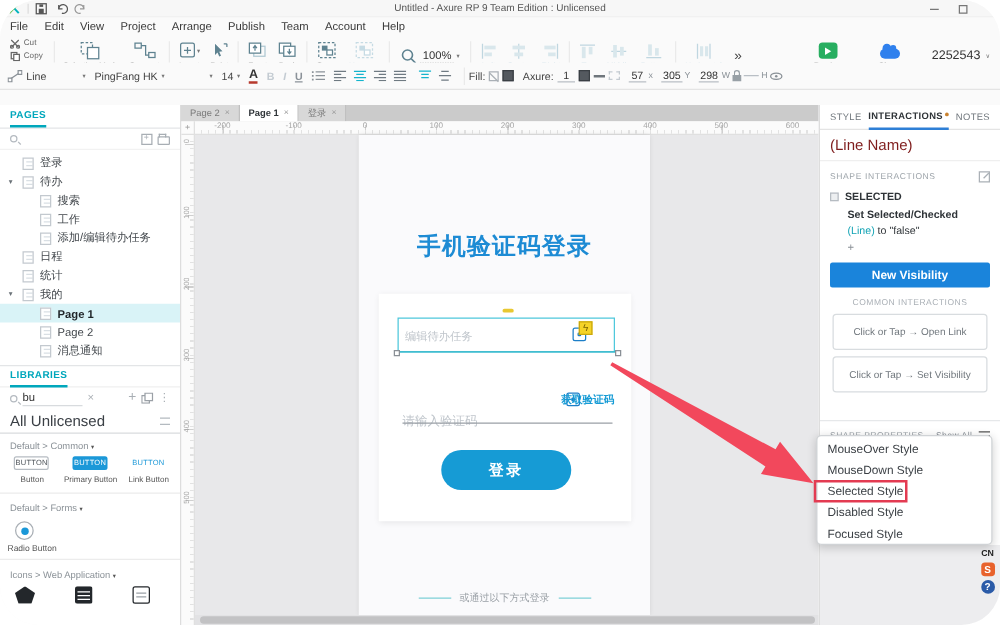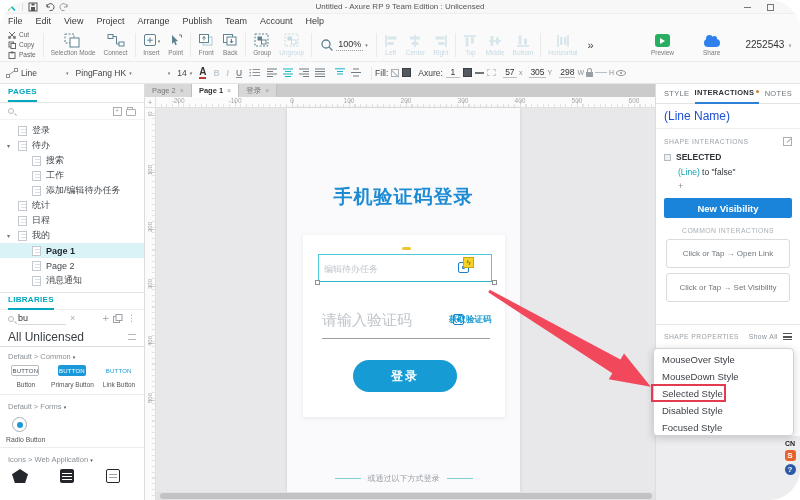--- a/index.html
+++ b/index.html
@@ -32,21 +32,21 @@
   .more{font-size:11px;color:#444;margin:0 6px;}
   .rightgrp{margin-left:auto;display:flex;align-items:center;gap:21px;padding-right:4px;}
   .pvicon{width:15px;height:13px;background:#27AE60;border-radius:3px;display:flex;align-items:center;justify-content:center;}
   .pvicon i{display:block;width:0;height:0;border-left:5px solid #fff;border-top:3.5px solid transparent;border-bottom:3.5px solid transparent;margin-left:1px;}
   .cloud{position:relative;width:16px;height:8px;background:#2F80ED;border-radius:5px;margin-top:5px;}
   .cloud::before{content:"";position:absolute;left:2px;top:-4px;width:7px;height:7px;background:#2F80ED;border-radius:50%;}
   .cloud::after{content:"";position:absolute;left:8px;top:-3px;width:5px;height:5px;background:#2F80ED;border-radius:50%;}
   .account{display:flex;align-items:center;gap:4px;font-size:10px;color:#333;}
 
   
-  .tb2{position:absolute;left:0;top:62px;width:800px;height:22px;background:#FAFAFA;border-bottom:1px solid #E4E4E4;display:flex;align-items:center;padding:0 6px;font-size:8.5px;color:#444;}
+  .tb2{position:absolute;left:0;top:50px;width:800px;height:22px;background:#FAFAFA;border-bottom:1px solid #E4E4E4;display:flex;align-items:center;padding:0 6px;font-size:8.5px;color:#444;}
   .f{display:flex;align-items:center;gap:3px;margin-right:7px;white-space:nowrap;}
   .fieldnum{border-bottom:1px solid #B9BFC5;min-width:14px;text-align:center;font-size:8.5px;color:#333;padding:0 1px;}
   .fieldlbl{font-size:7px;color:#8A9197;}
   .swatch{width:9px;height:9px;background:#54595F;border:1px solid #3A3F44;}
   .chk{width:8px;height:8px;border:1px solid #AAB0B6;position:relative;}
   .chk::after{content:"";position:absolute;left:0;top:0;width:10px;height:1px;background:#AAB0B6;transform:rotate(45deg);transform-origin:0 0;}
   .Abtn{font-size:10px;font-weight:bold;color:#333;border-bottom:2px solid #B73A2E;line-height:1;padding-bottom:0;}
   .tdis{color:#C3CBD2;font-weight:bold;}
   .lock{width:7px;height:5px;background:#98A0A6;position:relative;margin-top:3px;}
   .lock::before{content:"";position:absolute;left:1px;top:-4px;width:3px;height:3px;border:1px solid #98A0A6;border-bottom:none;border-radius:3px 3px 0 0;}
@@ -121,37 +121,37 @@
   .card{position:absolute;left:16px;top:127px;width:202px;height:182px;background:#FFF;box-shadow:0 1px 5px rgba(0,0,0,.08);}
   .input1{position:absolute;left:15px;top:19px;width:174px;height:28px;border:1px solid #4FC8DC;background:#FFF;}
   .input1 .ph{position:absolute;left:5px;top:8px;font-size:9px;color:#BFC5CB;}
   .ibadge{position:absolute;width:11px;height:11px;border:1.5px solid #1D7FC8;border-radius:2px;display:flex;align-items:center;justify-content:center;}
   .ibadge i{width:3px;height:3px;background:#1D7FC8;border-radius:1px;}
   .underline1{position:absolute;left:0;bottom:-1px;width:174px;height:0;border-bottom:1.5px solid #2FB5C9;}
   .handle{position:absolute;width:5px;height:5px;background:#FFF;border:1px solid #8A9096;}
   .bolt{position:absolute;left:160px;top:22px;width:11px;height:11px;background:#F5D327;border:1px solid #C9A80F;display:flex;align-items:center;justify-content:center;font-size:8px;color:#7A6503;line-height:1;}
   .ytick{position:absolute;left:99px;top:12px;width:9px;height:3px;background:#E8C832;border-radius:2px;}
   .row2{position:absolute;left:19px;top:76px;width:168px;height:16px;}
-  .row2 .ph{position:absolute;left:0;top:0;font-size:15px;color:#BFC5CB;}
+  .row2 .ph{position:absolute;left:0;top:19px;font-size:10px;color:#BFC5CB;}
   .getcode{position:absolute;left:146px;top:3px;font-size:8.5px;font-weight:bold;color:#169BD5;white-space:nowrap;}
   .underline2{position:absolute;left:19px;top:103px;width:168px;border-bottom:1px solid #9AA0A6;}
   .loginbtn{position:absolute;left:50px;top:125px;width:104px;height:32px;background:#169BD5;border-radius:16px;display:flex;align-items:center;justify-content:center;font-size:12px;font-weight:bold;color:#FFF;letter-spacing:2px;}
   .altlogin{position:absolute;left:0;top:365px;width:233px;display:flex;align-items:center;justify-content:center;gap:7px;}
   .altlogin .ln{width:26px;height:0;border-top:1px solid #7ED0D6;}
   .altlogin .tx{font-size:8px;color:#9AA0A6;white-space:nowrap;}
   .hscroll{position:absolute;left:11px;bottom:0;width:499px;height:8px;background:#E2E2E4;}
   .hscroll .thumb{position:absolute;left:4px;top:1px;width:492px;height:6px;background:#C2C2C4;border-radius:3px;}
 
   
   .right{position:absolute;left:655px;top:84px;width:145px;height:416px;background:#FFF;border-left:1px solid #DDD;}
   .rtabs{height:20px;display:flex;align-items:center;justify-content:space-between;padding:0 8px;border-bottom:1px solid #E4E4E4;}
   .rtab{font-size:7.5px;letter-spacing:.3px;color:#6F767C;position:relative;padding:5px 0;}
   .rtab.on{color:#2F3438;font-weight:bold;border-bottom:2px solid #2E7FD6;}
   .rtab .dot{display:inline-block;width:3px;height:3px;background:#C9822F;border-radius:50%;margin-left:2px;vertical-align:2px;}
-  .linename{height:25px;display:flex;align-items:center;padding:0 8px;font-size:12px;color:#1d4ed8;border-bottom:1px solid #EFEFEF;}
+  .linename{height:25px;display:flex;align-items:center;padding:0 8px;font-size:12px;color:#7f1d1d;border-bottom:1px solid #EFEFEF;}
   .shapeint{display:flex;align-items:center;justify-content:space-between;padding:8px 8px 4px 8px;font-size:6.8px;letter-spacing:.5px;color:#9CA3A9;}
   .pageedit{width:9px;height:9px;border:1px solid #AAB0B6;position:relative;}
   .pageedit::after{content:"";position:absolute;left:2px;top:2px;width:6px;height:1px;background:#AAB0B6;transform:rotate(-45deg);}
   .selhead{display:flex;align-items:center;gap:5px;padding:2px 8px;font-size:8.5px;font-weight:bold;color:#2F3438;}
   .selhead .sq{width:7px;height:7px;border:1px solid #B6BCC2;background:#EDEFF1;}
   .caseline{padding:2px 8px 0 22px;font-size:8.5px;font-weight:bold;color:#2F3438;}
   .targetline{padding:3px 8px 0 22px;font-size:8.5px;color:#2F3438;}
   .targetline .tgt{color:#12A3B4;}
   .plusline{padding:4px 8px 0 22px;font-size:9px;color:#8A9096;}
   .newint{margin:7px 8px 0 8px;height:20px;background:#1A84DB;border-radius:2px;display:flex;align-items:center;justify-content:center;font-size:9.5px;font-weight:bold;color:#FFF;}
@@ -545,25 +545,25 @@
       <div class="trow d2">
           <span class="pgicon"></span>
           <span class="tl">工作</span>
         </div>
       <div class="trow d2">
           <span class="pgicon"></span>
           <span class="tl">添加/编辑待办任务</span>
         </div>
       <div class="trow d1">
           <span class="pgicon"></span>
+          <span class="tl">日程</span>
+        </div>
+      <div class="trow d1">
+          <span class="pgicon"></span>
           <span class="tl">统计</span>
-        </div>
-      <div class="trow d1">
-          <span class="pgicon"></span>
-          <span class="tl">日程</span>
         </div>
       <div class="trow d1">
           <span class="arr">▾</span>
           <span class="pgicon"></span>
           <span class="tl">我的</span>
         </div>
       <div class="trow d2 sel">
           <span class="pgicon"></span>
           <span class="tl">Page 1</span>
         </div>
@@ -706,20 +706,21 @@
     </div>
     <div class="linename">(Line Name)</div>
     <div class="shapeint">
       <span>SHAPE INTERACTIONS</span>
       <span class="pageedit"></span>
     </div>
     <div class="selhead">
       <span class="sq"></span>
       <span>SELECTED</span>
     </div>
+    <div class="caseline">Set Selected/Checked</div>
     <div class="targetline">
       <span class="tgt">(Line)</span><span> to "false"</span>
     </div>
     <div class="plusline">+</div>
     <div class="newint">New Visibility</div>
     <div class="commonhead">COMMON INTERACTIONS</div>
     <div class="combtn">Click or Tap → Open Link</div>
     <div class="combtn">Click or Tap → Set Visibility</div>
     <div class="rdiv"></div>
     <div class="sprops">

